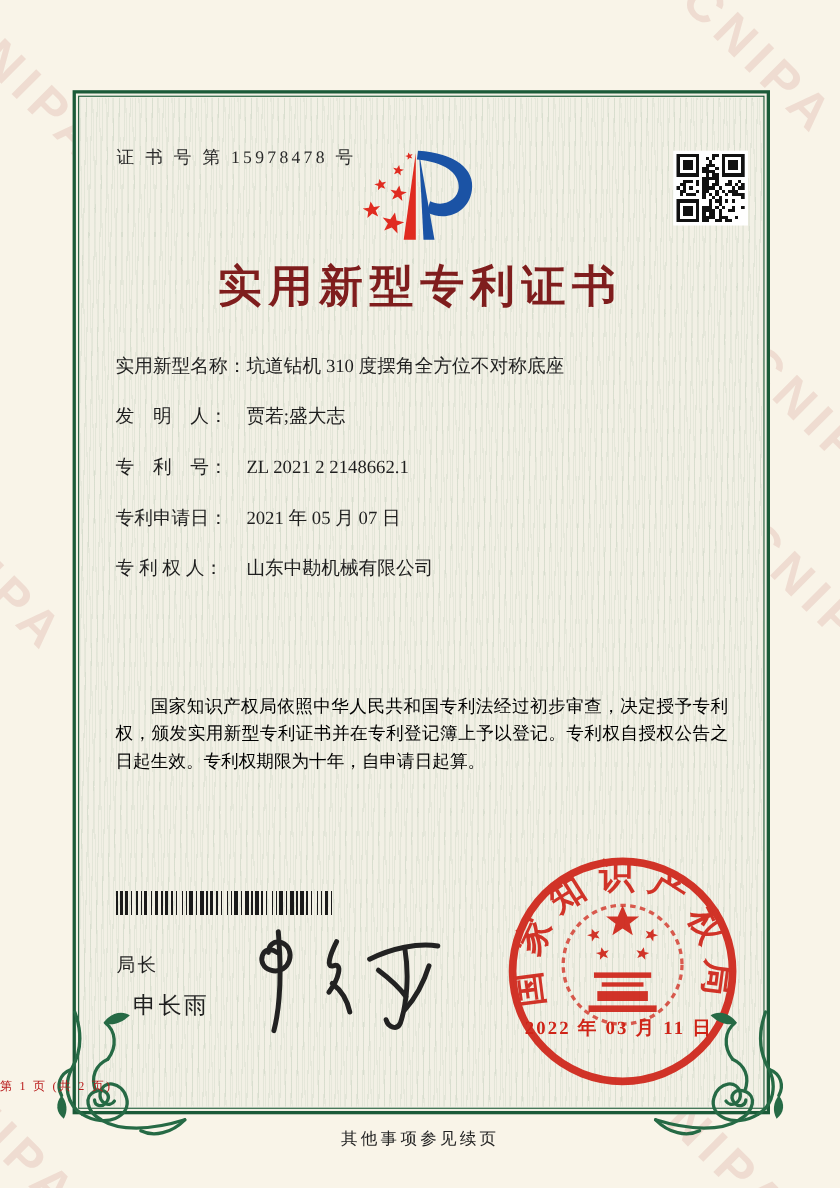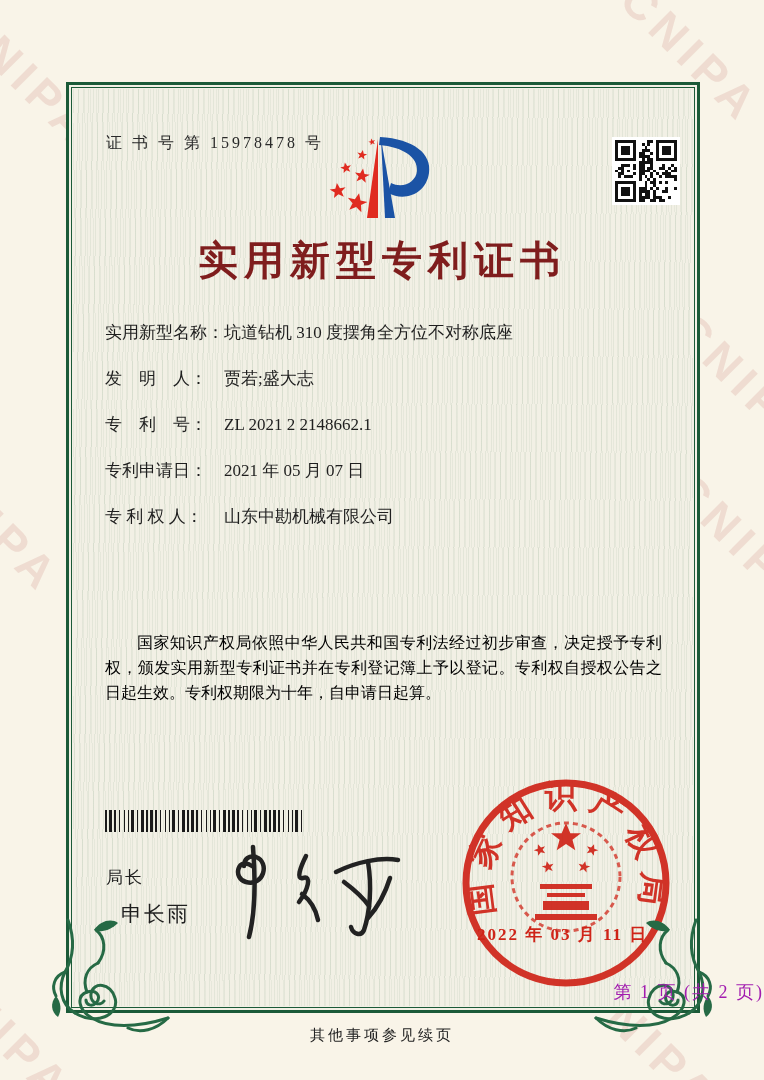--- a/index.html
+++ b/index.html
@@ -57,21 +57,21 @@
   .seal{position:absolute;left:455px;top:772px;width:222px;height:222px;opacity:.92;}
   .seal-date{
     position:absolute;left:477px;top:923px;font-size:17px;font-weight:600;
     color:#cf2418;letter-spacing:2px;white-space:nowrap;
   }
   
   .orn{position:absolute;width:132px;height:132px;}
   .orn.left{left:44px;top:908px;}
   .orn.right{left:588px;top:908px;transform:scaleX(-1);}
   
-  .page-num{position:absolute;left:0;top:980px;width:100%;text-align:right;font-size:18px;letter-spacing:2px;color:#a21caf;}
+  .page-num{position:absolute;left:0;top:980px;width:100%;text-align:left;font-size:11px;letter-spacing:2px;color:#b91c1c;}
   .foot-note{position:absolute;left:0;top:1026px;width:100%;text-align:center;font-size:15px;letter-spacing:3px;color:#222;}
 </style>
 </head>
 <body>
 
 <div class="page">
 
   <div class="wm" style="left:-18px;top:-4px;">CNIPA</div>
   <div class="wm" style="left:648px;top:-28px;">CNIPA</div>
   <div class="wm small" style="left:168px;top:100px;">CNIPA</div>

